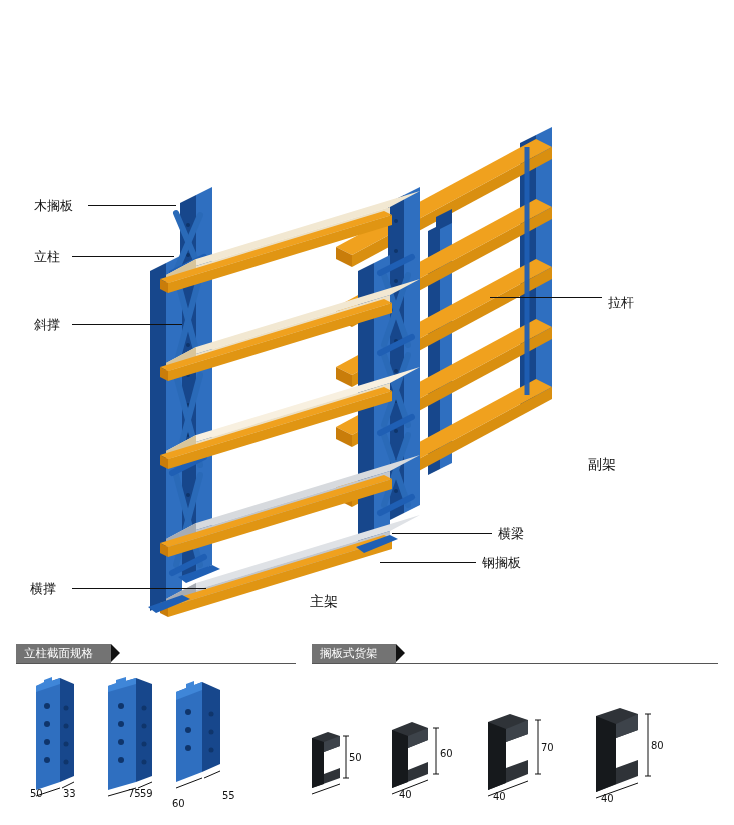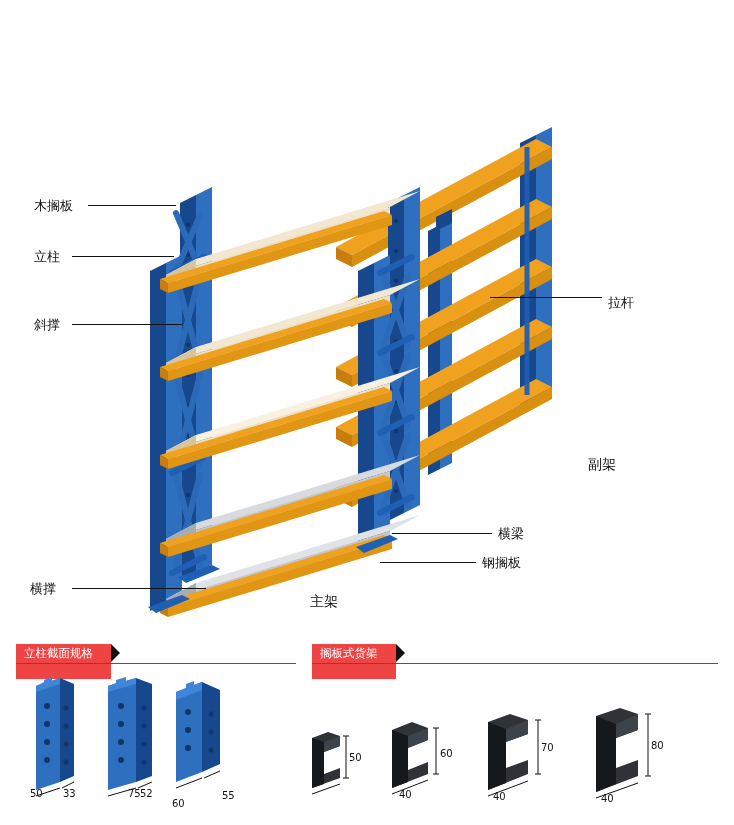--- a/index.html
+++ b/index.html
@@ -38,22 +38,22 @@
   .brand-name{font-size:22px;font-weight:bold;color:#c00000;letter-spacing:.5px;}
   .brand-sub{font-size:11px;font-weight:bold;color:#111;margin-top:2px;letter-spacing:.5px;}
 
   
   .lbl{position:absolute;font-size:13px;color:#111;white-space:nowrap;}
   .leader{position:absolute;background:#111;height:1px;}
 
   
   .sec-tag{
     position:absolute;height:19px;line-height:19px;
-    background:#ef4444;color:#fff;font-size:11.5px;
-    padding:0 18px 16px 8px;
+    background:#737373;color:#fff;font-size:11.5px;
+    padding:0 18px 0 8px;
   }
   .sec-tag:after{
     content:"";position:absolute;right:-9px;top:0;
     width:0;height:0;border-top:9.5px solid transparent;border-bottom:9.5px solid transparent;
     border-left:9px solid #111;
   }
   .sec-rule{position:absolute;height:1px;background:#555;}
 
   .dim{position:absolute;font-size:10px;color:#111;}
   svg{display:block;}
@@ -301,21 +301,21 @@
           <circle cx="195" cy="78" r="2.5"></circle>
         </g>
         <line x1="160" y1="116" x2="186" y2="106" stroke="#111" stroke-width="1"></line>
         <line x1="188" y1="106" x2="204" y2="99" stroke="#111" stroke-width="1"></line>
       </g>
     </svg>
   </div>
   <div class="dim" style="left:30px;top:788px;">50</div>
   <div class="dim" style="left:63px;top:788px;">33</div>
   <div class="dim" style="left:103px;top:788px;margin-left:25px;">75</div>
-  <div class="dim" style="left:140px;top:788px;">52</div>
+  <div class="dim" style="left:140px;top:788px;">59</div>
   <div class="dim" style="left:172px;top:798px;">60</div>
   <div class="dim" style="left:222px;top:790px;">55</div>
 
   <div class="sec-tag" style="left:312px;top:644px;">搁板式货架</div>
   <div class="sec-rule" style="left:312px;top:663px;width:406px;"></div>
 
   <div style="position:absolute;left:300px;top:690px;width:430px;height:120px;">
     <svg width="430" height="120" viewBox="0 0 430 120">
 
       <g>

